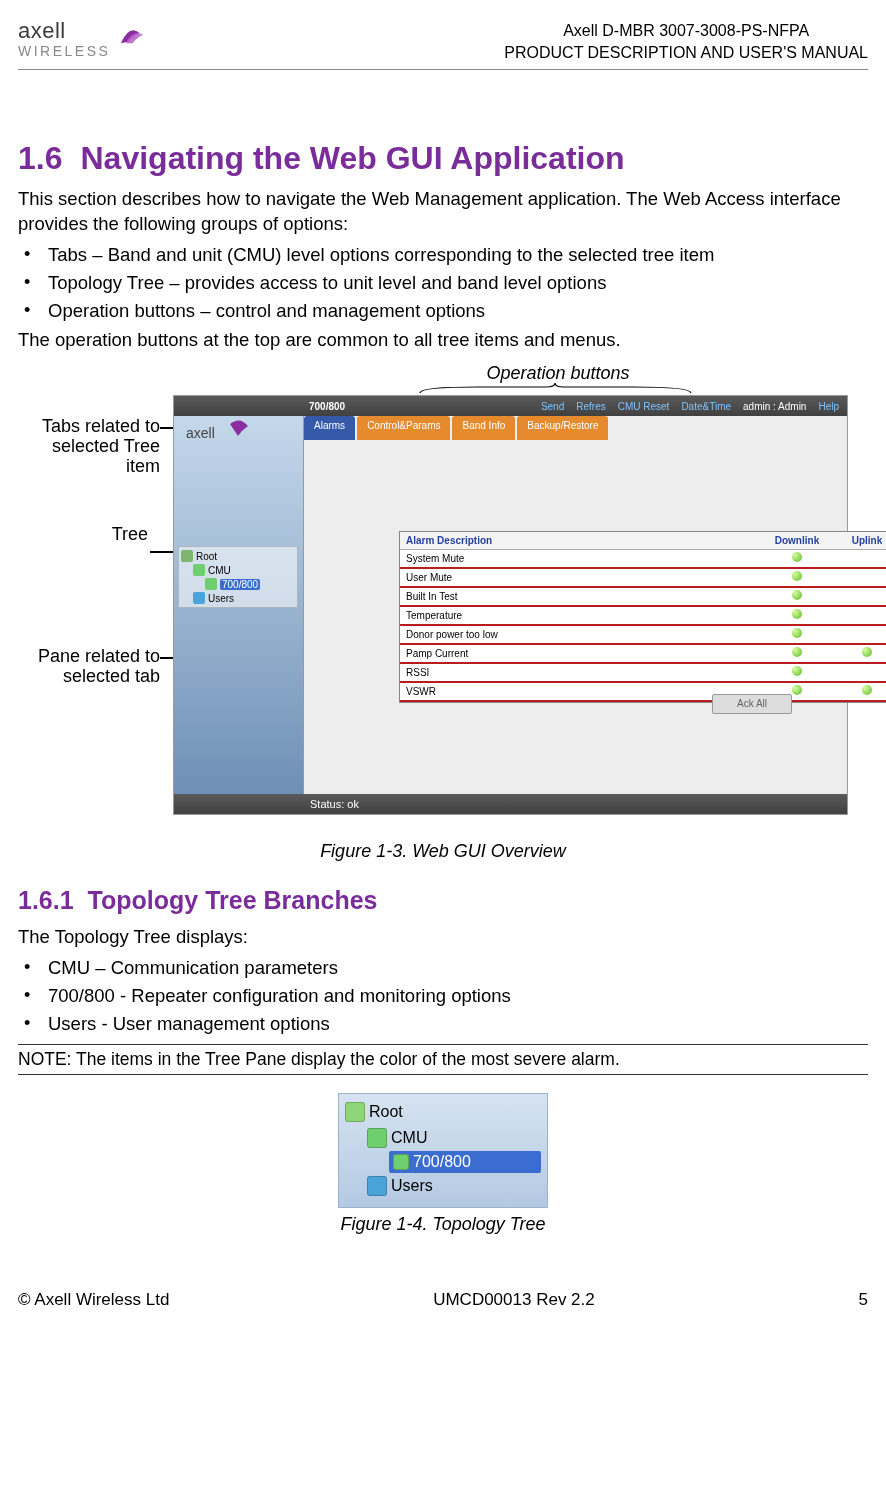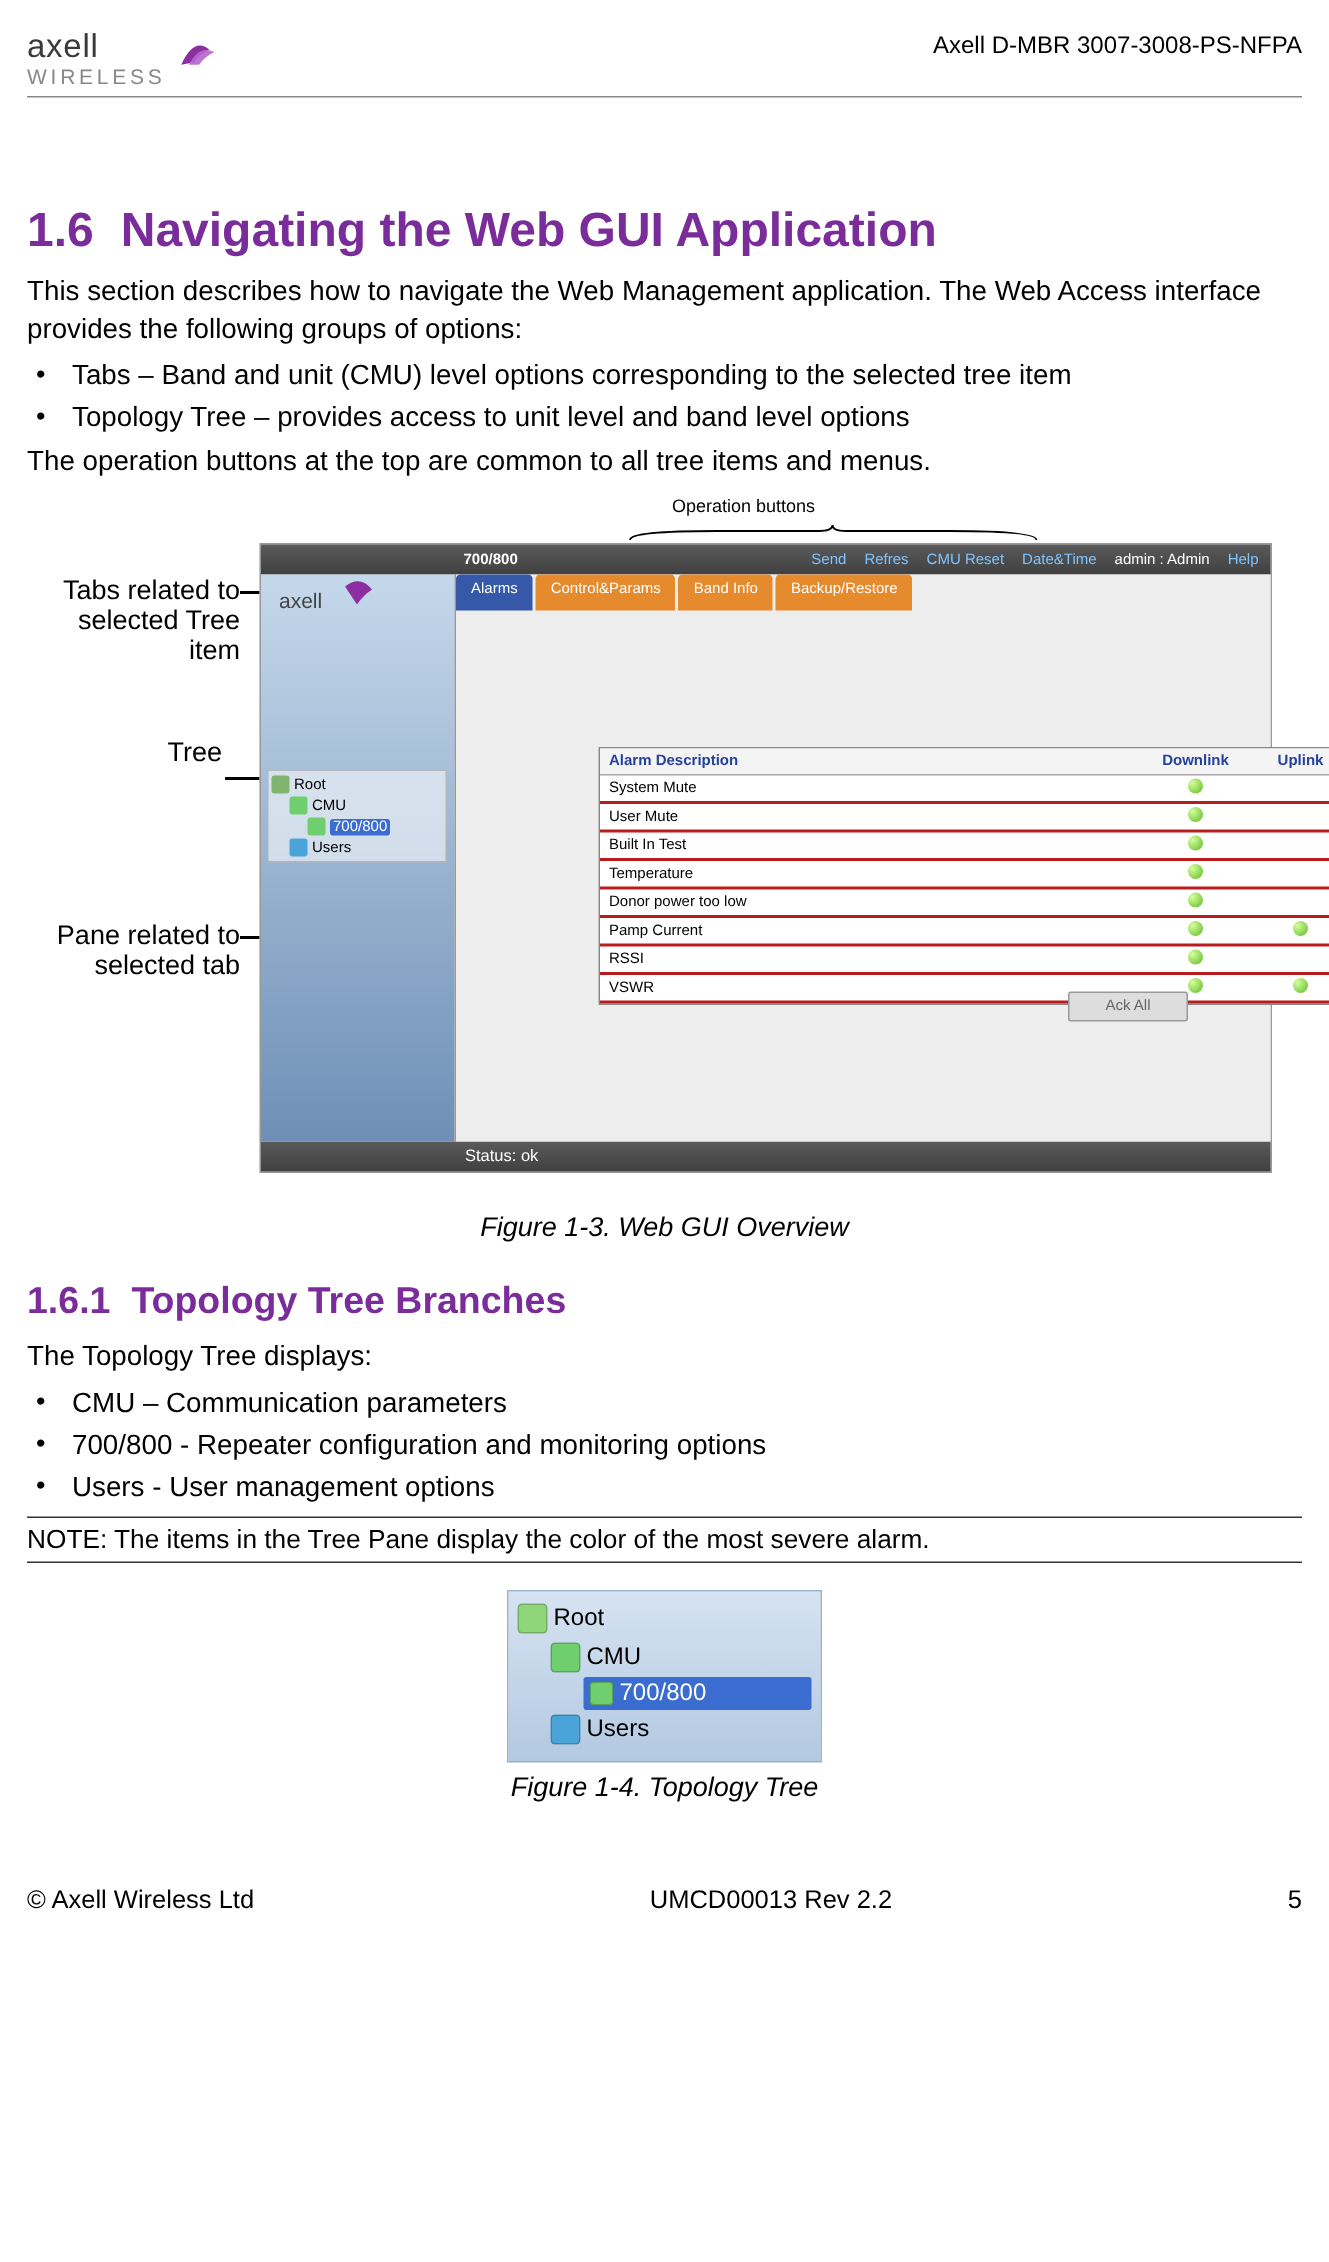--- a/index.html
+++ b/index.html
@@ -83,23 +83,24 @@
   }
   .callout-line {
     position: absolute;
     background: #000;
     height: 1.5px;
   }
   .op-label {
     position: absolute;
     top: -2px;
     left: 420px;
-    font-size: 12px;
-    text-align: left;
+    font-size: 18px;
+    text-align: center;
     width: 220px;
+    font-style: italic;
   }
   .brace {
     position: absolute;
     top: 18px;
     left: 390px;
     width: 275px;
     height: 12px;
   }
   .gui-shot {
     position: absolute;
@@ -293,30 +294,32 @@
       <span class="a">axell</span>
       <span class="b">WIRELESS</span>
     </div>
     <svg class="logo-swirl" viewBox="0 0 40 40">
       <path d="M8 32 Q 18 10 30 20 Q 22 24 18 30 Z" fill="#8a2ea0"></path>
       <path d="M14 32 Q 22 16 34 22 Q 26 26 22 32 Z" fill="#b766cc" opacity="0.9"></path>
     </svg>
   </div>
   <div class="header-titles">
     <div>Axell D-MBR 3007-3008-PS-NFPA</div>
+    <div>PRODUCT DESCRIPTION AND USER'S MANUAL</div>
   </div>
 </div>
 
 <h1>
   <span class="num">1.6</span><span>Navigating the Web GUI Application</span>
 </h1>
 <p class="body-text">This section describes how to navigate the Web Management application. The Web Access interface provides the following groups of options:</p>
 <ul class="bullets">
   <li>Tabs – Band and unit (CMU) level options corresponding to the selected tree item</li>
   <li>Topology Tree – provides access to unit level and band level options</li>
+  <li>Operation buttons – control and management options</li>
 </ul>
 <p class="body-text">The operation buttons at the top are common to all tree items and menus.</p>
 
 <div class="figure-wrap">
   <div class="op-label">Operation buttons</div>
   <svg class="brace" viewBox="0 0 275 12">
     <path d="M 2 10 Q 2 4 60 4 L 128 4 Q 137 4 137 0 Q 137 4 146 4 L 215 4 Q 273 4 273 10" stroke="#000" fill="none" stroke-width="1.2"></path>
   </svg>
 
   <div class="callout" style="top:52px; left:-8px; width:140px;">

